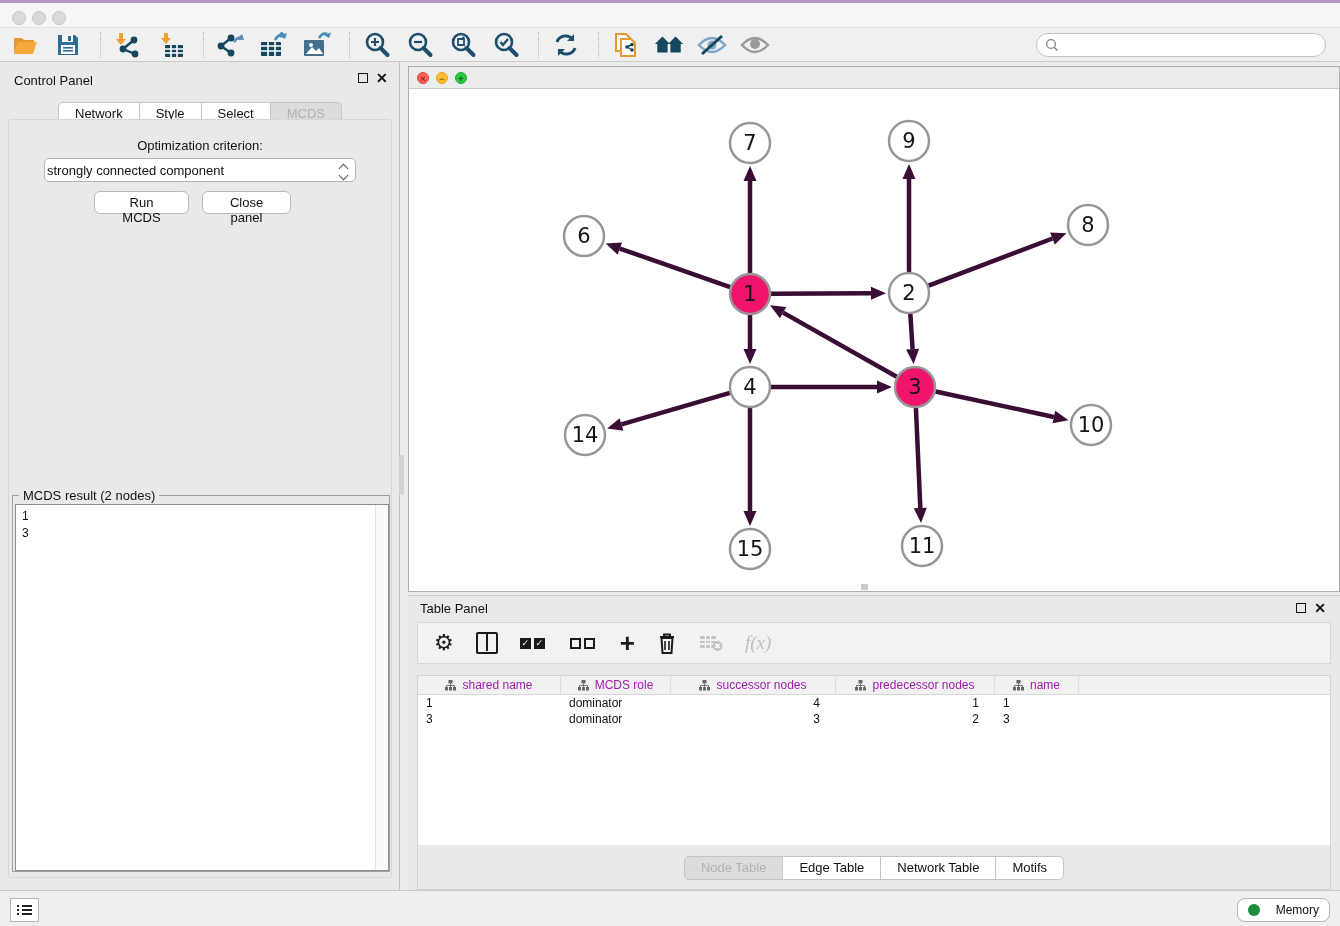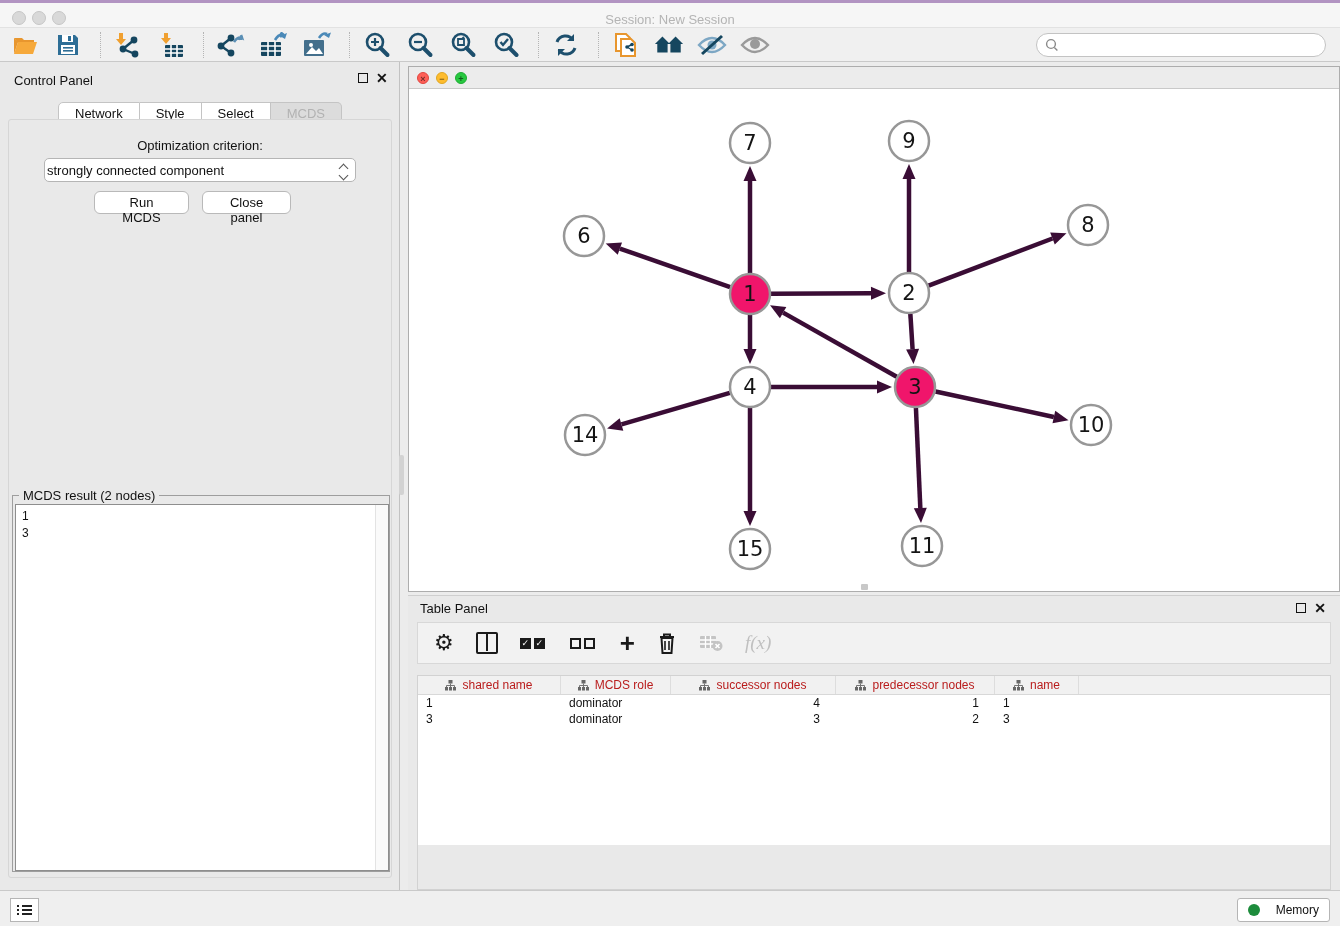--- a/index.html
+++ b/index.html
@@ -74,47 +74,46 @@
   .pane-icon::after { content:""; position:absolute; left:8px; top:0; width:2.5px; height:17px; background:#1a1a1a; }
   .cb { width:11px; height:11px; display:inline-block; margin-right:3px; }
   .cb.checked { background:#1a1a1a; color:#fff; font-size:9px; line-height:11px; text-align:center; }
   .cb.empty { border:2px solid #1a1a1a; }
   #plus-glyph { font-size:26px; font-weight:bold; line-height:20px; }
   #fx-glyph { font-family:"Liberation Serif",serif; font-style:italic; font-size:19px; }
   #table-x-icon { position:relative; }
 
   #data-table { position:absolute; left:9px; top:79px; width:914px; height:170px; background:#fff; border:1px solid #d2d2d2; border-bottom:none; overflow:hidden; }
   #thead-row { display:flex; height:19px; background:#f1f1f1; border-bottom:1px solid #d8d8d8; }
-  .th { display:flex; align-items:center; justify-content:center; gap:6px; font-size:12px; color:#b91c1c; border-right:1px solid #ddd; height:100%; cursor:pointer; }
+  .th { display:flex; align-items:center; justify-content:center; gap:6px; font-size:12px; color:#a21caf; border-right:1px solid #ddd; height:100%; cursor:pointer; }
   .trow { display:flex; height:16px; font-size:12px; color:#111; cursor:default; }
   .td { padding:1px 8px; overflow:hidden; white-space:nowrap; }
   .td.r { text-align:right; padding-right:16px; }
   #tp-strip { position:absolute; left:9px; top:249px; width:914px; height:45px; background:#e9e9e9; border:1px solid #d2d2d2; border-top:none; }
   #bottom-tabs { position:absolute; left:0; top:260px; width:932px; }
 
   
   #status-bar { left:0; top:890px; width:1340px; height:36px; background:#efefef; border-top:1px solid #c9c9c9; }
   #list-btn { position:absolute; left:10px; top:7px; width:29px; height:24px; background:#fff; border:1px solid #b5b5b5; display:flex; align-items:center; justify-content:center; cursor:pointer; }
   .list-glyph { width:15px; }
   .list-glyph div { height:2px; background:#222; margin:2px 0; position:relative; margin-left:5px; }
   .list-glyph div::before { content:""; position:absolute; left:-5px; top:0; width:2px; height:2px; background:#222; }
-  #memory-btn { position:absolute; right:10px; top:7px; height:24px; background:#fff; border:1px solid #b5b5b5; border-radius:3px; display:flex; align-items:center; gap:16px; padding:0 10px; font-size:12px; color:#111; cursor:pointer; }
+  #memory-btn { position:absolute; right:10px; top:7px; height:24px; background:#fff; border:1px solid #b5b5b5; border-radius:8px; display:flex; align-items:center; gap:16px; padding:0 10px; font-size:12px; color:#111; cursor:pointer; }
   #memory-dot { width:12px; height:12px; border-radius:50%; background:#1d8c3c; }
 
   svg text { font-family:"DejaVu Sans", sans-serif; }
 </style>
 </head>
 <body>
 
 <div id="win-top-strip" class="abs"></div>
 <div id="titlebar" class="abs">
   <div id="titlebar-lights" class="abs">
     <span class="tl-gray"></span><span class="tl-gray"></span><span class="tl-gray"></span>
   </div>
-  <div id="window-title" class="abs">Session: New Session</div>
 </div>
 
 <div id="main-toolbar" class="abs">
   <span class="tb-icon">
     <svg width="26" height="24" viewBox="0 0 26 24">
         <path d="M2 5 h8 l2 2 h10 v3 H6 z" fill="#e8962e"></path>
         <path d="M2 21 L6 9 h19 l-4 12 z" fill="#f6a93b"></path>
         <path d="M2 5 v16 L6 9" fill="#e8962e"></path>
       </svg>
   </span>
@@ -465,20 +464,26 @@
         <div class="trow">
           <div class="td" style="width: 143px;">3</div>
           <div class="td" style="width: 110px;">dominator</div>
           <div class="td r" style="width: 165px;">3</div>
           <div class="td r" style="width: 159px;">2</div>
           <div class="td" style="width: 84px;">3</div>
         </div>
       </div>
   </div>
   <div id="tp-strip"></div>
+  <div id="bottom-tabs" class="tab-row">
+      <span class="tab selected">Node Table</span>
+      <span class="tab">Edge Table</span>
+      <span class="tab">Network Table</span>
+      <span class="tab">Motifs</span>
+    </div>
 </div>
 
 <div id="status-bar" class="abs">
   <div id="list-btn">
     <span class="list-glyph">
         <div></div>
         <div></div>
         <div></div>
       </span>
   </div>

